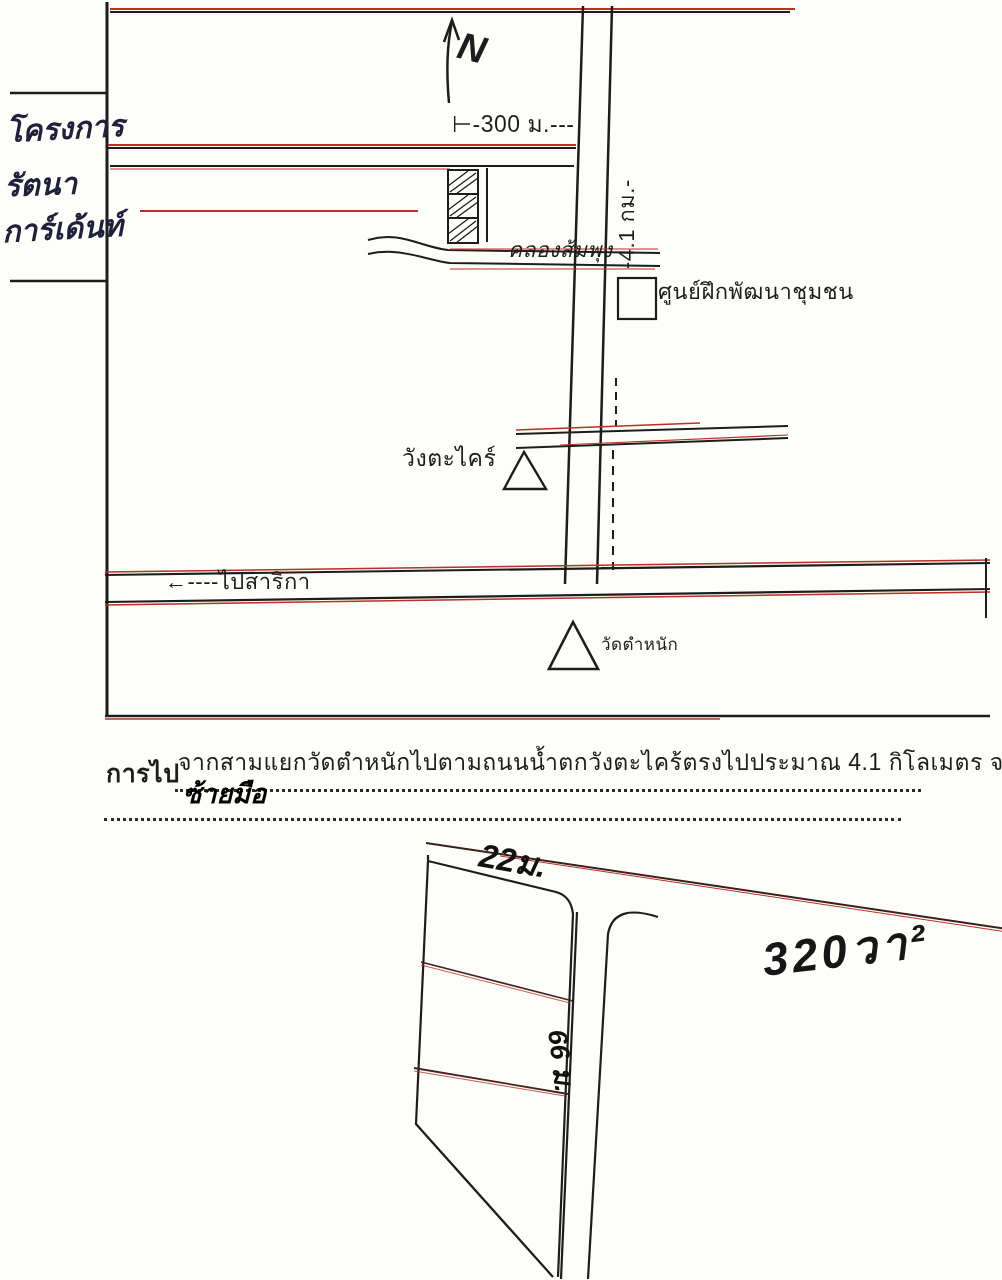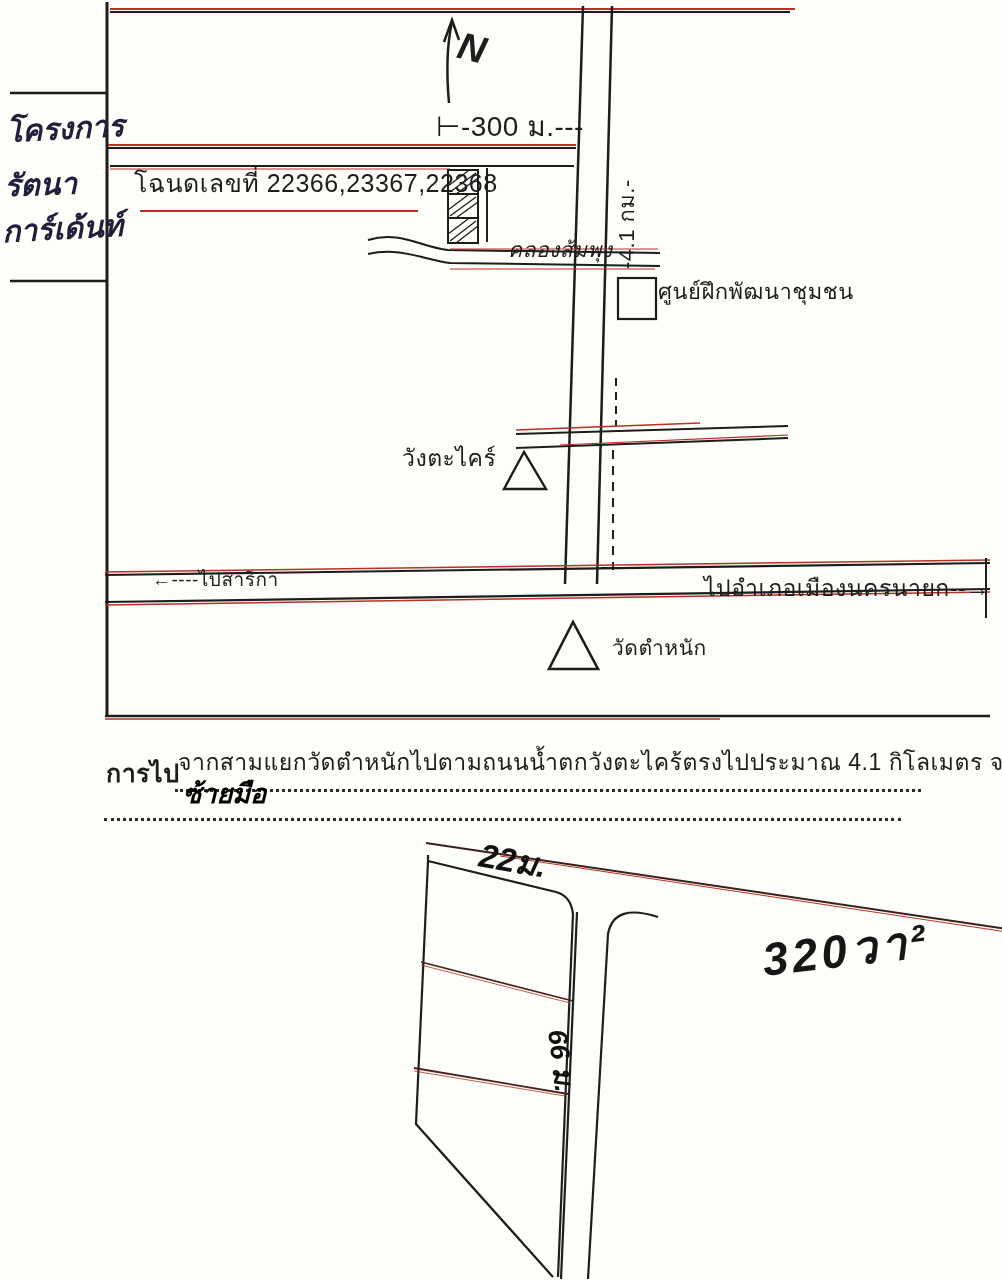--- a/index.html
+++ b/index.html
@@ -81,29 +81,27 @@
     <path d="M414,1071 L565,1096" stroke="#b93025" stroke-width="0.8"></path>
     <path d="M577,912 L561,1279" stroke="#1d1d1d" stroke-width="2.2"></path>
     <path d="M658,917 C630,908 612,912 608,934 L588,1279" stroke="#1d1d1d" stroke-width="2.2"></path>
   </svg>
 
   <div class="lbl hw" style="left:6px;top:112px;font-size:30px;transform:rotate(-3deg);">โครงการ</div>
   <div class="lbl hw" style="left:4px;top:168px;font-size:30px;transform:rotate(-2deg);">รัตนา</div>
   <div class="lbl hw" style="left:2px;top:212px;font-size:30px;transform:rotate(-3deg);">การ์เด้นท์</div>
 
   <div class="lbl hw" style="left:458px;top:28px;font-size:38px;transform:rotate(14deg);color:#1d1d1d;">N</div>
-  <div class="lbl typed" style="left:436px;top:112px;font-size:28px;">⊢-300 ม.---</div>
-  <div class="lbl typed" style="left:134px;top:170px;font-size:25px;">โฉนดเลขที่ 22366,23367,22368</div>
+  <div class="lbl typed" style="left:452px;top:112px;font-size:23px;">⊢-300 ม.---</div>
   <div class="lbl typed rot" style="left:527px;top:212px;width:200px;font-size:22px;transform:rotate(-90deg);">-4.1 กม.-</div>
   <div class="lbl typed" style="left:508px;top:238px;font-size:21px;font-style:italic;">คลองส้มพุง</div>
   <div class="lbl typed" style="left:658px;top:280px;font-size:22px;">ศูนย์ฝึกพัฒนาชุมชน</div>
   <div class="lbl typed" style="left:402px;top:446px;font-size:23px;">วังตะไคร์</div>
-  <div class="lbl typed" style="left:152px;top:570px;font-size:19px;text-align:right;">←----ไปสาริกา</div>
-  <div class="lbl typed" style="left:704px;top:576px;font-size:23px;">ไปอำเภอเมืองนครนายก--→</div>
-  <div class="lbl typed" style="left:601px;top:636px;font-size:21px;margin-left:11px;">วัดตำหนัก</div>
+  <div class="lbl typed" style="left:165px;top:570px;font-size:22px;text-align:right;">←----ไปสาริกา</div>
+  <div class="lbl typed" style="left:601px;top:636px;font-size:17px;">วัดตำหนัก</div>
 
   <div class="lbl typed" style="left:106px;top:760px;font-size:25px;font-weight:700;text-align:right;">การไป</div>
   <div class="lbl typed" style="left:178px;top:750px;font-size:23px;">จากสามแยกวัดตำหนักไปตามถนนน้ำตกวังตะไคร้ตรงไปประมาณ 4.1 กิโลเมตร จะพบทางแยก</div>
   <div class="dotted" style="left:175px;top:789px;width:746px;"></div>
   <div class="lbl hw" style="left:183px;top:780px;font-size:27px;color:#000000;">ซ้ายมือ</div>
   <div class="dotted" style="left:104px;top:818px;width:797px;"></div>
 
   <div class="lbl hw" style="left:479px;top:843px;font-size:33px;transform:rotate(10deg);color:#111;">22ม.</div>
   <div class="lbl hw rot" style="left:480px;top:1046px;width:160px;font-size:27px;transform:rotate(83deg);color:#111;">66 ม.</div>
   <div class="lbl hw" style="left:762px;top:925px;font-size:46px;transform:rotate(-7deg);color:#161616;letter-spacing:4px;">320วา²</div>

